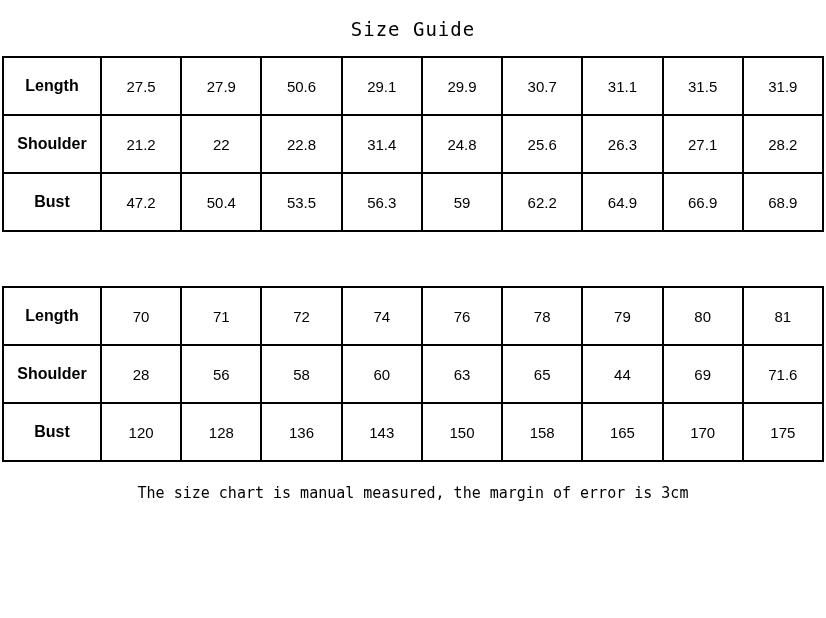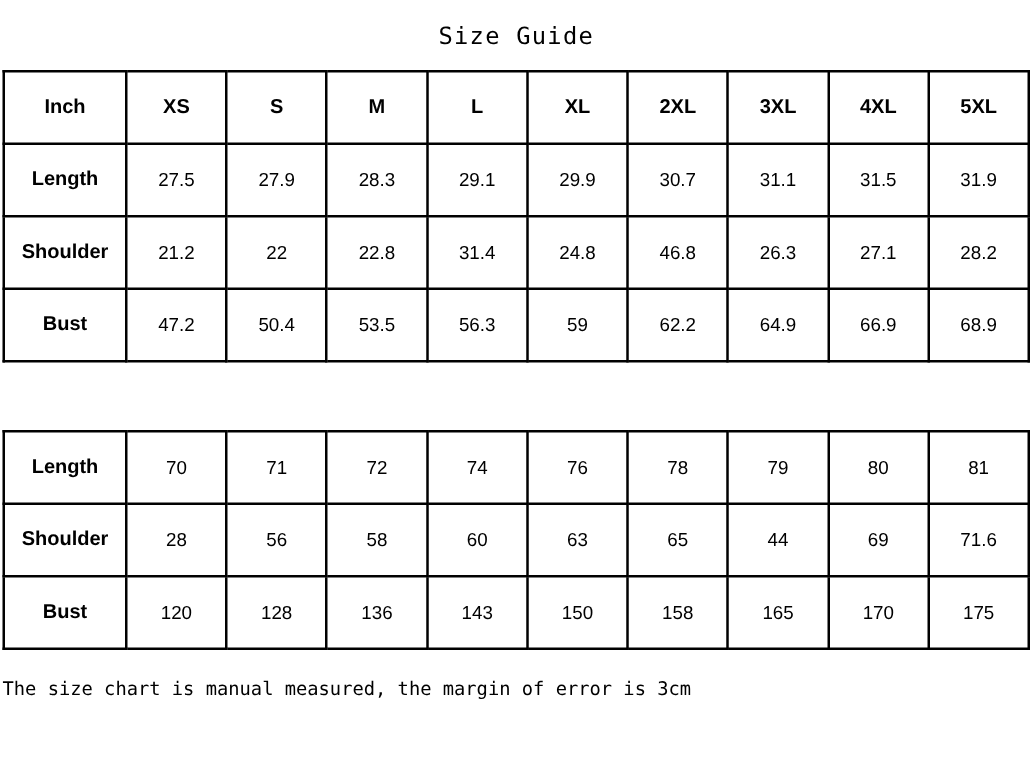--- a/index.html
+++ b/index.html
@@ -56,67 +56,56 @@
   }
   td.unit-cell {
     font-weight: bold;
     font-size: 16px;
   }
   .col-label { width: 96px; }
   .spacer {
     height: 54px;
   }
   .footnote {
+    text-align: center;
     font-family: "DejaVu Sans Mono", monospace;
     font-size: 15px;
     color: #000;
     padding-top: 22px;
   }
 </style>
 </head>
 <body>
 
 <div class="page">
 
   <div class="title">Size Guide</div>
 
   <table class="size-table">
     <tbody>
       <tr>
-        <td class="head unit-cell col-label">Inch</td>
-        <td class="head">XS</td>
-        <td class="head">S</td>
-        <td class="head">M</td>
-        <td class="head">L</td>
-        <td class="head">XL</td>
-        <td class="head">2XL</td>
-        <td class="head">3XL</td>
-        <td class="head">4XL</td>
-        <td class="head">5XL</td>
-      </tr>
-      <tr>
         <td class="rowhead col-label">Length</td>
         <td>27.5</td>
         <td>27.9</td>
-        <td>28.3</td>
+        <td>50.6</td>
         <td>29.1</td>
         <td>29.9</td>
         <td>30.7</td>
         <td>31.1</td>
         <td>31.5</td>
         <td>31.9</td>
       </tr>
       <tr>
         <td class="rowhead col-label">Shoulder</td>
         <td>21.2</td>
         <td>22</td>
         <td>22.8</td>
         <td>31.4</td>
         <td>24.8</td>
-        <td>46.8</td>
+        <td>25.6</td>
         <td>26.3</td>
         <td>27.1</td>
         <td>28.2</td>
       </tr>
       <tr>
         <td class="rowhead col-label">Bust</td>
         <td>47.2</td>
         <td>50.4</td>
         <td>53.5</td>
         <td>56.3</td>

